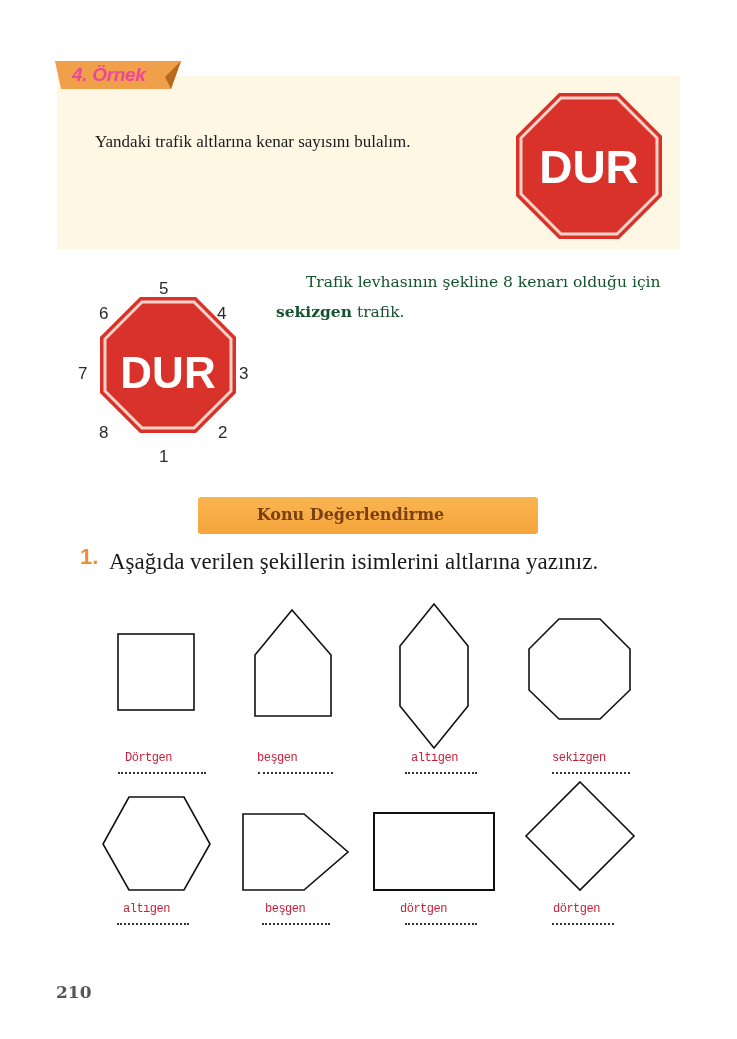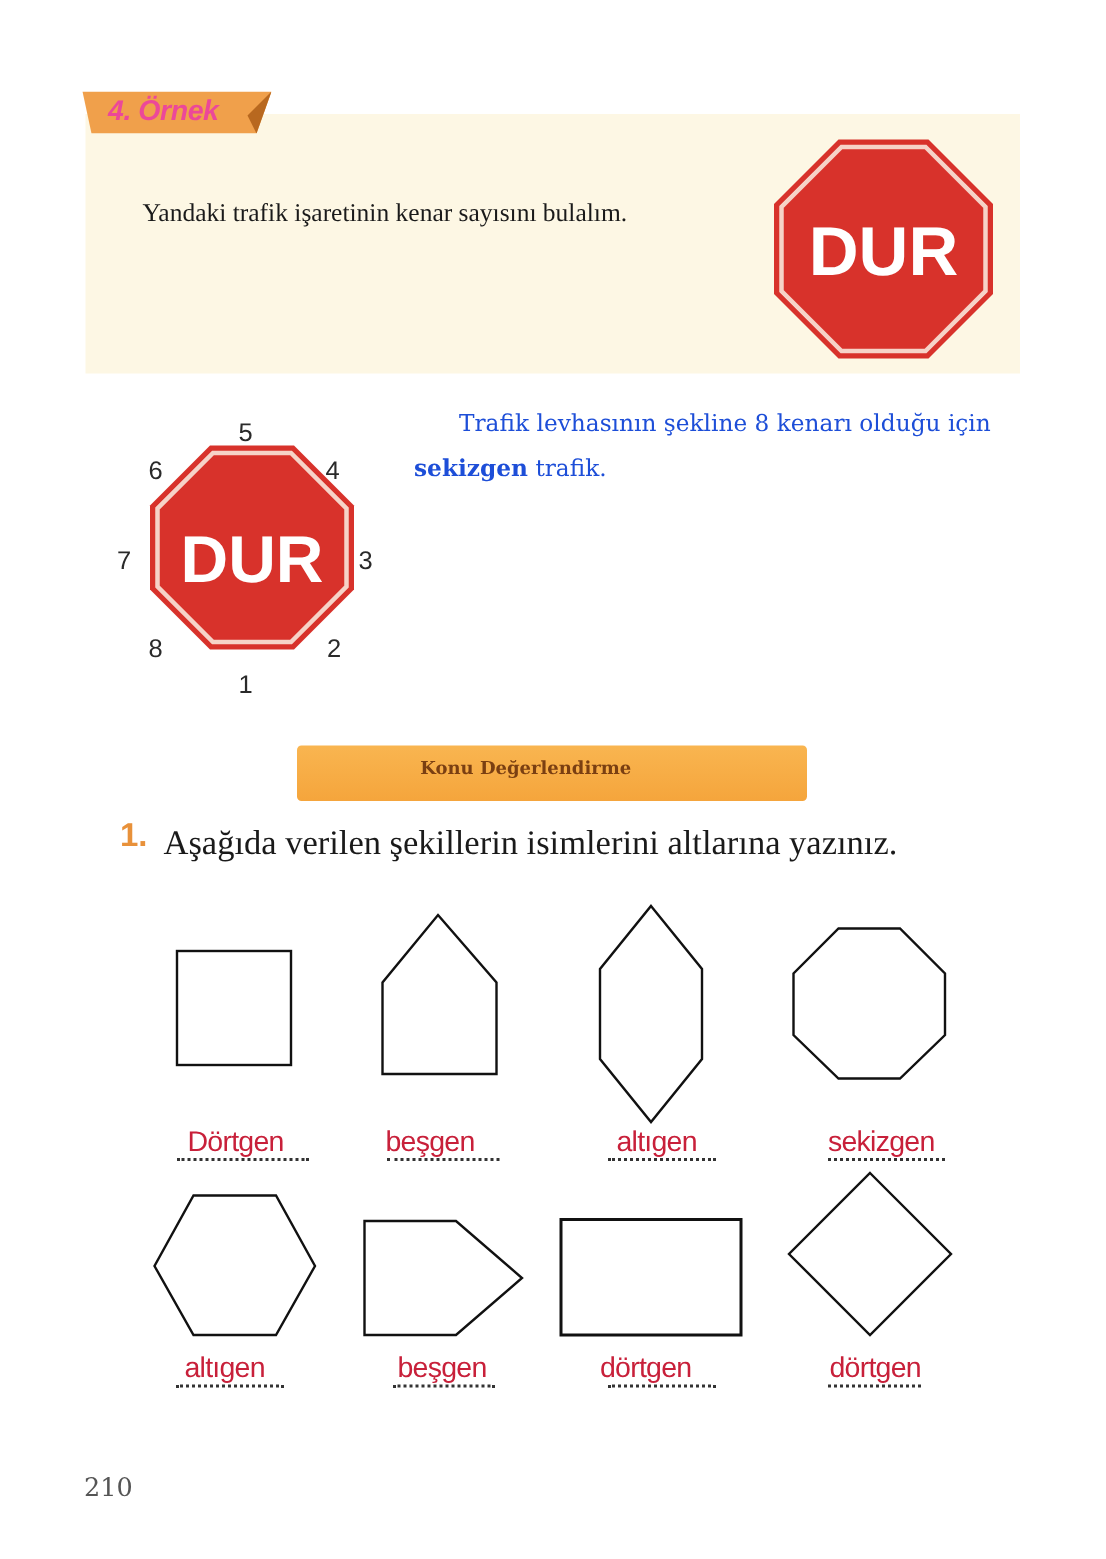--- a/index.html
+++ b/index.html
@@ -2,42 +2,42 @@
 <html><head>
 <meta charset="utf-8">
 <style>
   html, body { margin:0; padding:0; }
   body { width:737px; height:1039px; background:#ffffff; position:relative; overflow:hidden; font-family:"DejaVu Serif", serif; color:#222; }
   .abs { position:absolute; }
   .example-box { left:57px; top:76px; width:623px; height:173px; background:#fdf7e4; }
   .tab { left:53px; top:61px; width:128px; height:28px; }
   .tab-label { left:72px; top:64px; font-family:"Liberation Sans", sans-serif; font-weight:bold; font-style:italic; font-size:19px; color:#ec4899; letter-spacing:-0.3px; }
   .q-text { left:95px; top:132px; font-family:"Liberation Serif", serif; font-size:17px; color:#1a1a1a; }
-  .explain { left:276px; top:268px; width:404px; font-family:"DejaVu Serif", serif; font-size:15.5px; line-height:29px; color:#1d4ed8; text-align:justify; }
+  .explain { left:276px; top:268px; width:404px; font-family:"DejaVu Serif", serif; font-size:15.5px; line-height:29px; color:#14532d; text-align:justify; }
   .explain .indent { display:inline-block; width:30px; }
   .explain b { font-weight:bold; }
   .num { font-family:"Liberation Sans", sans-serif; font-size:17px; color:#2a2a2a; }
   .section-bar { left:198px; top:497px; width:340px; height:37px; border-radius:3px; background:linear-gradient(#f9b550,#f5a53c); }
-  .section-label { left:198px; top:505px; width:305px; text-align:center; font-family:"DejaVu Serif", serif; font-weight:bold; font-size:12px; color:#7a3f12; }
+  .section-label { left:198px; top:505px; width:305px; text-align:center; font-family:"DejaVu Serif", serif; font-weight:bold; font-size:16px; color:#7a3f12; }
   .task-num { left:80px; top:544px; font-family:"Liberation Sans", sans-serif; font-weight:bold; font-size:22px; color:#e8913a; }
   .task-text { left:109px; top:549px; font-family:"Liberation Serif", serif; font-size:23px; color:#1a1a1a; }
-  .answer { font-family:Liberation Sans, sans-serif; font-size:19px; color:#c8203a; letter-spacing:-0.5px; }
+  .answer { font-family:Liberation Mono, monospace; font-size:12px; color:#c8203a; letter-spacing:-0.5px; }
   .dots { height:0; border-bottom:2px dotted #333; }
-  .page-num { left:56px; top:982px; font-family:"DejaVu Serif", serif; font-weight:normal; font-size:17px; color:#555; }
+  .page-num { left:56px; top:982px; font-family:"DejaVu Serif", serif; font-weight:bold; font-size:17px; color:#555; }
 </style>
 </head>
 <body>
 
 <div class="abs example-box"></div>
 <svg class="abs tab" viewBox="0 0 128 28">
   <polygon points="2,0 128,0 118,28 8,28" fill="#f0a04b"></polygon>
   <polygon points="112,16 128,0 118,28" fill="#b8681f"></polygon>
 </svg>
 <div class="abs tab-label">4. Örnek</div>
-<div class="abs q-text">Yandaki trafik işaretinin kenar sayısını bulalım.</div>
+<div class="abs q-text">Yandaki trafik altlarına kenar sayısını bulalım.</div>
 
 <svg class="abs" style="left:515px;top:92px;width:148px;height:148px;" viewBox="0 0 148 148">
   <polygon points="44,1 104,1 147,44 147,104 104,147 44,147 1,104 1,44" fill="#d8322b"></polygon>
   <polygon points="46,6 102,6 142,46 142,102 102,142 46,142 6,102 6,46" fill="none" stroke="#f6d3c8" stroke-width="3"></polygon>
   <text x="74" y="91" text-anchor="middle" font-family="Liberation Sans, sans-serif" font-weight="bold" font-size="46" fill="#fff">DUR</text>
 </svg>
 
 <svg class="abs" style="left:70px;top:275px;width:190px;height:195px;" viewBox="0 0 190 195">
   <polygon points="70,22 126,22 166,62 166,118 126,158 70,158 30,118 30,62" fill="#d8322b"></polygon>
   <polygon points="72,27 124,27 161,64 161,116 124,153 72,153 35,116 35,64" fill="none" stroke="#f6d3c8" stroke-width="3"></polygon>

